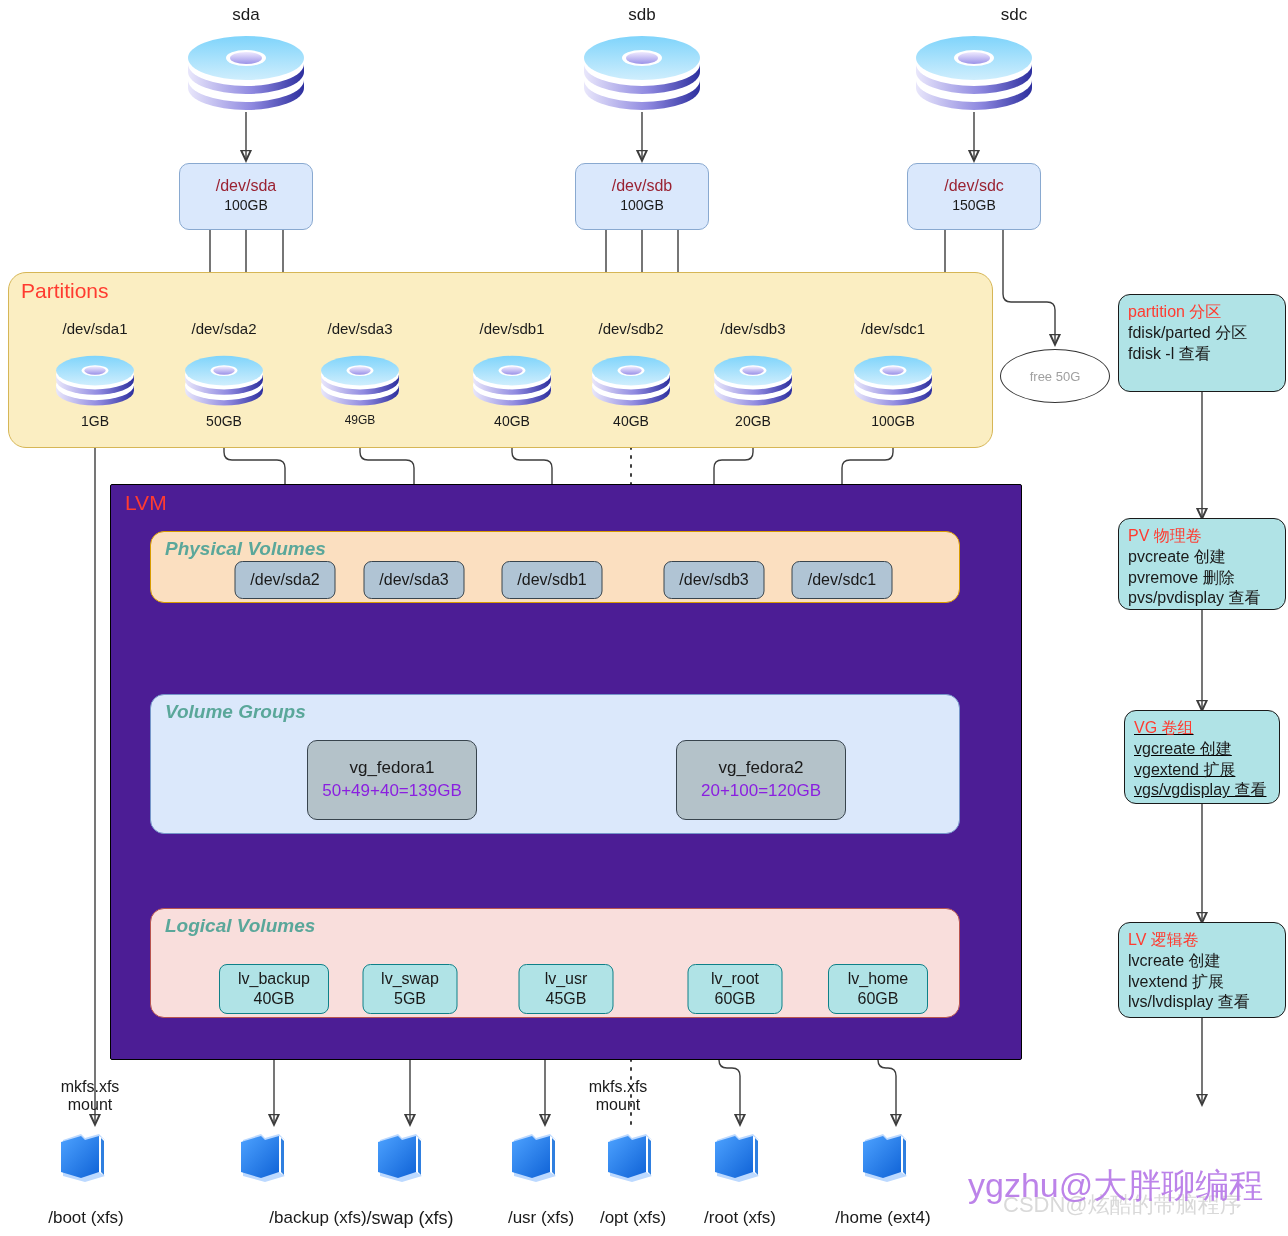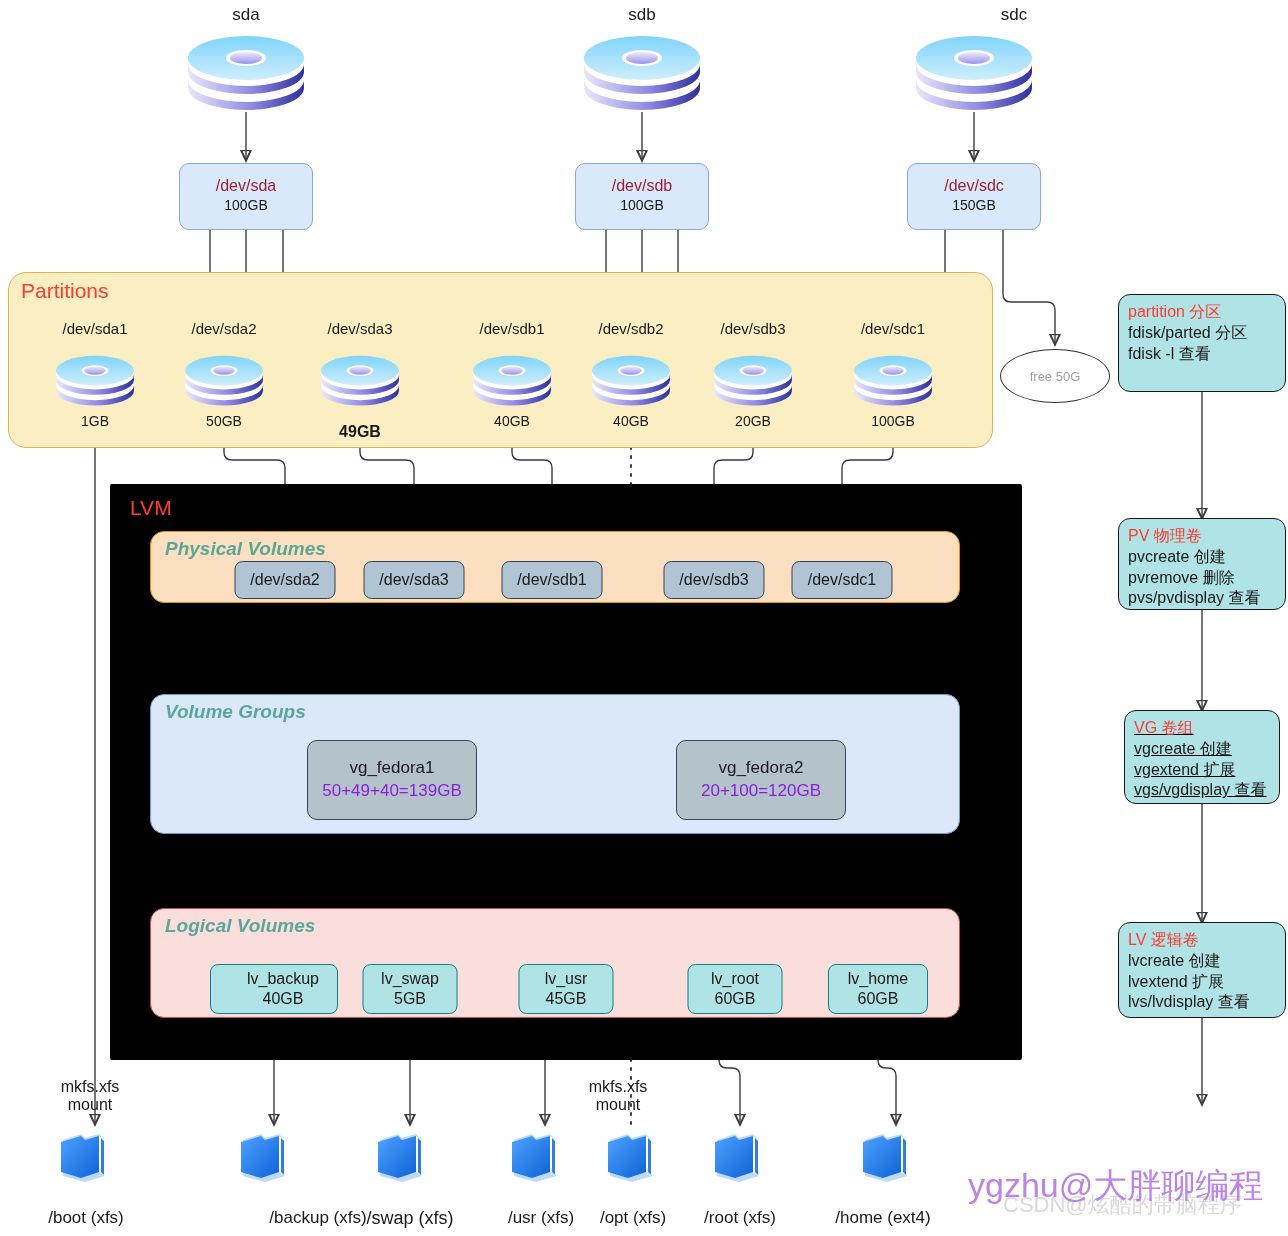--- a/index.html
+++ b/index.html
@@ -16,21 +16,21 @@
   
   .devbox{position:absolute;transform:translateX(-50%);
     background:#dae8fc;border:1px solid #89a9d0;border-radius:10px;
     display:flex;flex-direction:column;align-items:center;justify-content:center;}
   .devbox .n{color:#9a2232;font-size:16px;line-height:1.1;}
   .devbox .s{color:#1a1a1a;font-size:14px;line-height:1.5;}
 
   
   .container{position:absolute;box-sizing:border-box;}
   .c-part{background:#fbeec2;border:1px solid #d6b656;border-radius:18px;}
-  .c-lvm{background:#000000;border:6px solid #000000;border-radius:2px;}
+  .c-lvm{background:#4c1d95;border:1px solid #000000;border-radius:2px;}
   .c-pv{background:#fbdfc0;border:1px solid #d79b00;border-radius:14px;}
   .c-vg{background:#dbe8fb;border:1px solid #7595c9;border-radius:14px;}
   .c-lv{background:#f9dedc;border:1px solid #b85450;border-radius:14px;}
 
   .ctitle{position:absolute;font-size:21px;white-space:nowrap;}
   .t-part{color:#ff3b30;left:12px;top:6px;}
   .t-lvm{color:#ff3b30;left:14px;top:6px;}
   .t-sub{color:#5aa79a;font-style:italic;font-weight:bold;left:14px;top:6px;font-size:19px;}
 
   
@@ -286,21 +286,21 @@
         <path d="M6,40 a58,22 0 0 0 116,0 v-8 h-116 z" fill="url(#dband)"></path>
         <ellipse cx="64" cy="32" rx="58" ry="22" fill="#fff"></ellipse>
         <ellipse cx="64" cy="26" rx="58" ry="22" fill="url(#dtop)"></ellipse>
         <ellipse cx="64" cy="26" rx="20" ry="8" fill="#fff"></ellipse>
         <ellipse cx="64" cy="26" rx="16" ry="6" fill="url(#dhole)"></ellipse>
       </svg>
     </div>
 
   <div class="lbl c" style="left:95px;top:413px;font-size:14px;">1GB</div>
   <div class="lbl c" style="left:224px;top:413px;font-size:14px;">50GB</div>
-  <div class="lbl c" style="left:360px;top:423px;font-size:16px;font-weight:bold;">49GB</div>
+  <div class="lbl c" style="left:360px;top:413px;font-size:12px;">49GB</div>
   <div class="lbl c" style="left:512px;top:413px;font-size:14px;">40GB</div>
   <div class="lbl c" style="left:631px;top:413px;font-size:14px;">40GB</div>
   <div class="lbl c" style="left:753px;top:413px;font-size:14px;">20GB</div>
   <div class="lbl c" style="left:893px;top:413px;font-size:14px;">100GB</div>
 
   <div class="ellipse" style="left:1055px;top:349px;width:108px;height:52px;">free 50G</div>
 
   <div class="container c-lvm" style="left:110px;top:484px;width:912px;height:576px;">
     <div class="ctitle t-lvm">LVM</div>
   </div>
@@ -322,21 +322,21 @@
     <span class="s">50+49+40=139GB</span>
   </div>
   <div class="vgbox" style="left:761px;top:740px;width:168px;height:78px;">
     <span class="n">vg_fedora2</span>
     <span class="s">20+100=120GB</span>
   </div>
 
   <div class="container c-lv" style="left:150px;top:908px;width:810px;height:110px;">
     <div class="ctitle t-sub">Logical Volumes</div>
   </div>
-  <div class="lvbox" style="left:274px;top:964px;width:108px;height:48px;padding-left:18px;">
+  <div class="lvbox" style="left:274px;top:964px;width:108px;height:48px;">
     <span>lv_backup</span>
     <span>40GB</span>
   </div>
   <div class="lvbox" style="left:410px;top:964px;width:93px;height:48px;">
     <span>lv_swap</span>
     <span>5GB</span>
   </div>
   <div class="lvbox" style="left:530px;top:964px;width:93px;height:48px;margin-left:36px;">
     <span>lv_usr</span>
     <span>45GB</span>

